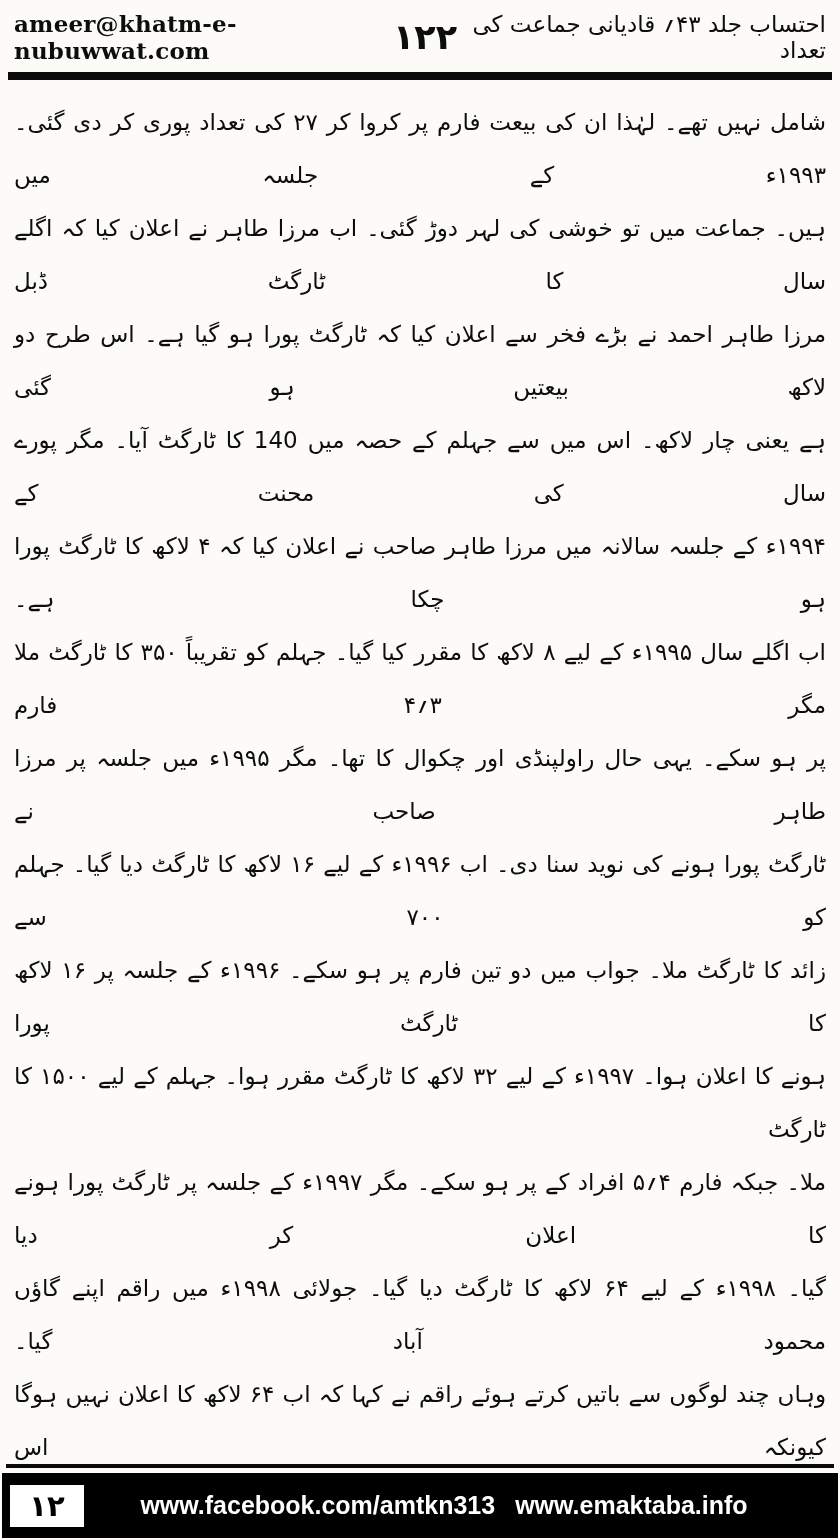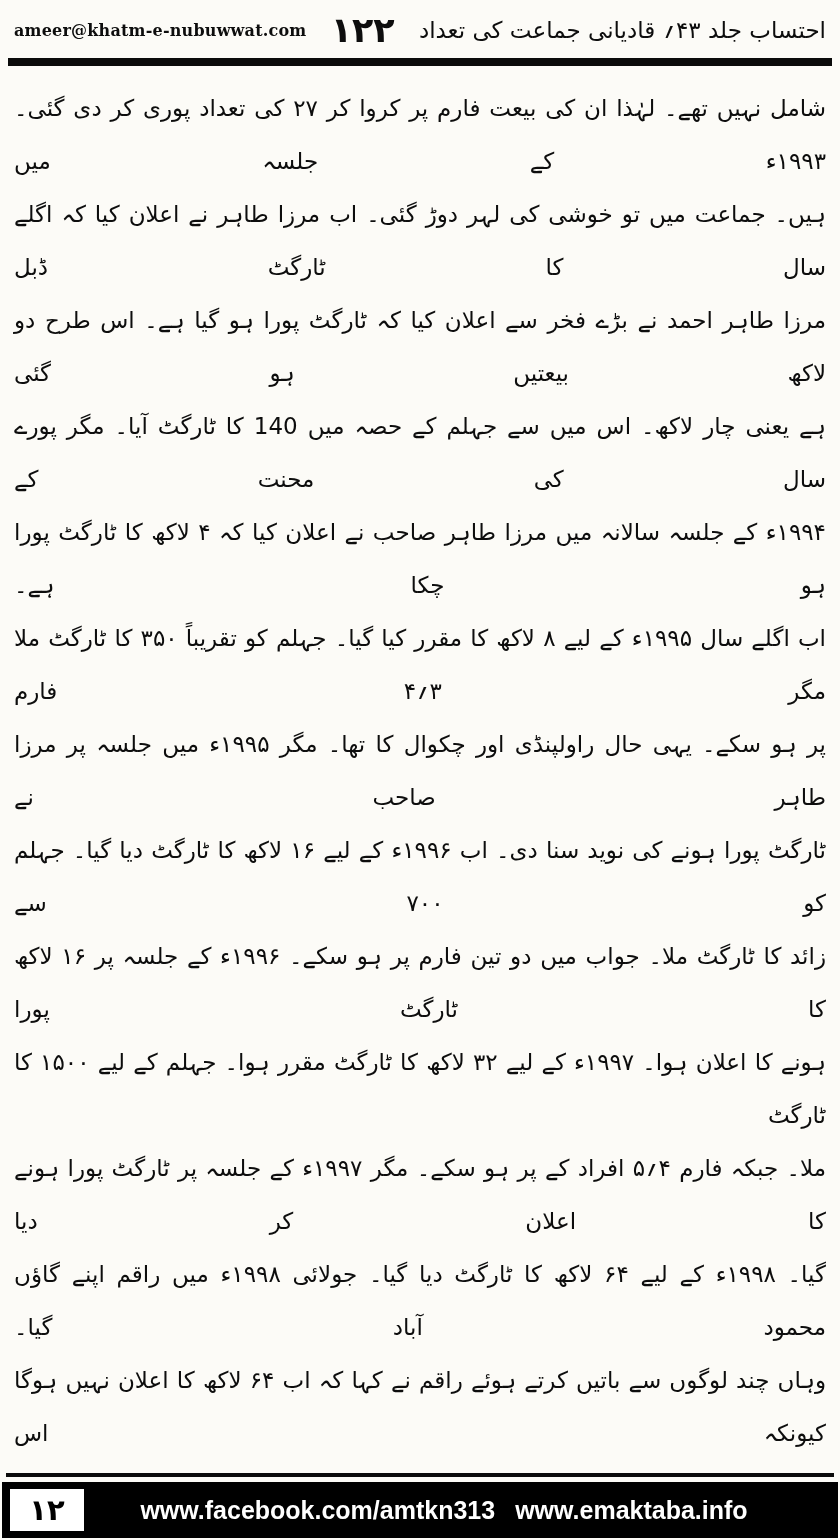--- a/index.html
+++ b/index.html
@@ -17,21 +17,21 @@
     display:flex; flex-direction:column;
   }
 
   
   .header {
     display:flex; align-items:center; justify-content:space-between;
     padding:10px 14px 4px 14px;
   }
   .header-email {
     font-family:"DejaVu Serif", serif;
-    font-weight:bold; font-size:16px; letter-spacing:0.2px;
+    font-weight:bold; font-size:23px; letter-spacing:0.2px;
     direction:ltr;
   }
   .header-pageno {
     font-size:35px; font-weight:bold;
     direction:rtl;
   }
   .header-title {
     direction:rtl; font-size:23px; font-weight:normal;
     text-align:right;
   }
@@ -53,21 +53,21 @@
   }
 
   
   .footer {
     position:absolute; left:0; right:0; bottom:0;
   }
   .footer-thin-rule {
     height:4px; background:#0b0b0b; margin:0 6px 5px 6px;
   }
   .footer-bar {
-    height:56px; background:#000;
+    height:65px; background:#000;
     margin:0 2px 2px 2px;
     display:flex; align-items:center;
   }
   .footer-pagebox {
     background:#fff; color:#000;
     margin:5px 6px 5px 8px;
     min-width:74px; height:42px;
     display:flex; align-items:center; justify-content:center;
     font-size:29px; font-weight:bold;
     direction:rtl;

